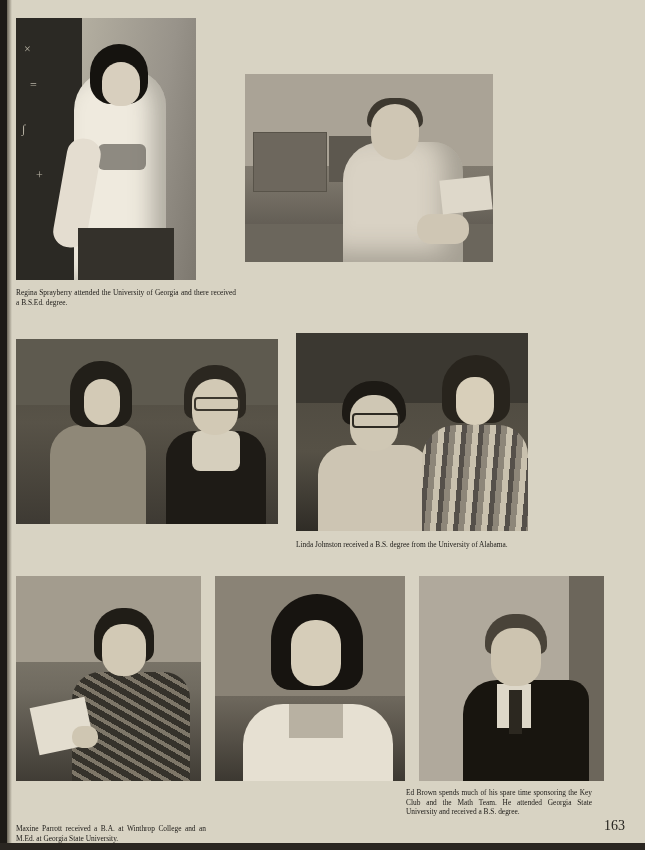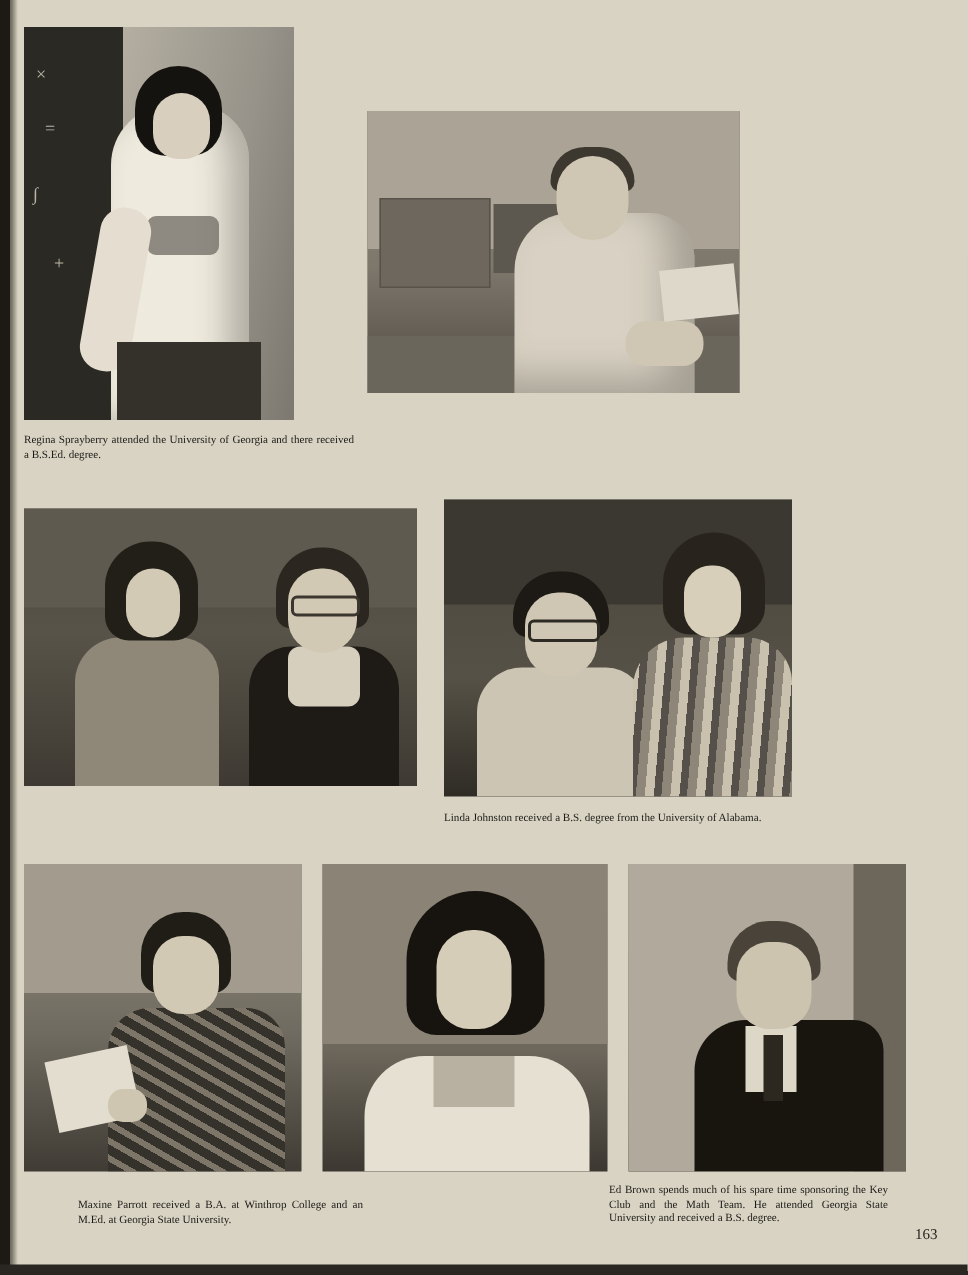--- a/index.html
+++ b/index.html
@@ -72,21 +72,21 @@
     text-align: justify;
   }
   .cap.just {
     text-align: justify;
     text-justify: inter-word;
   }
   .pagenum {
     position: absolute;
     right: 20px;
     top: 818px;
-    font-size: 10px;
+    font-size: 14px;
     color: #201e1a;
     font-family: "Liberation Serif", serif;
   }
 
   
   #photo1 { left: 16px; top: 18px; width: 180px; height: 262px; }
   #photo1 .bg {
     position:absolute; inset:0;
     background: linear-gradient(115deg,#3b3832 0%, #4a463f 40%, #35322c 100%);
   }
@@ -346,21 +346,21 @@
   #photo7 .dark-right {
     position:absolute; left:150px; top:0px; width:35px; height:205px;
     background:#6c665b;
   }
 
   
   #cap1 { left: 16px; top: 288px; width: 220px; }
   #cap2 { left: 245px; top: 272px; width: 250px; }
   #cap3 { left: 16px; top: 530px; width: 264px; }
   #cap4 { left: 296px; top: 540px; width: 290px; }
-  #cap5 { left: 16px; top: 798px; width: 190px; margin-left: 36px; }
+  #cap5 { left: 16px; top: 824px; width: 190px; }
   #cap6 { left: 215px; top: 788px; width: 188px; text-align:center; }
   #cap7 { left: 406px; top: 788px; width: 186px; }
 </style>
 </head>
 <body>
 
 <div id="page">
 
   <div class="paper"></div>
   <div class="binding"></div>

